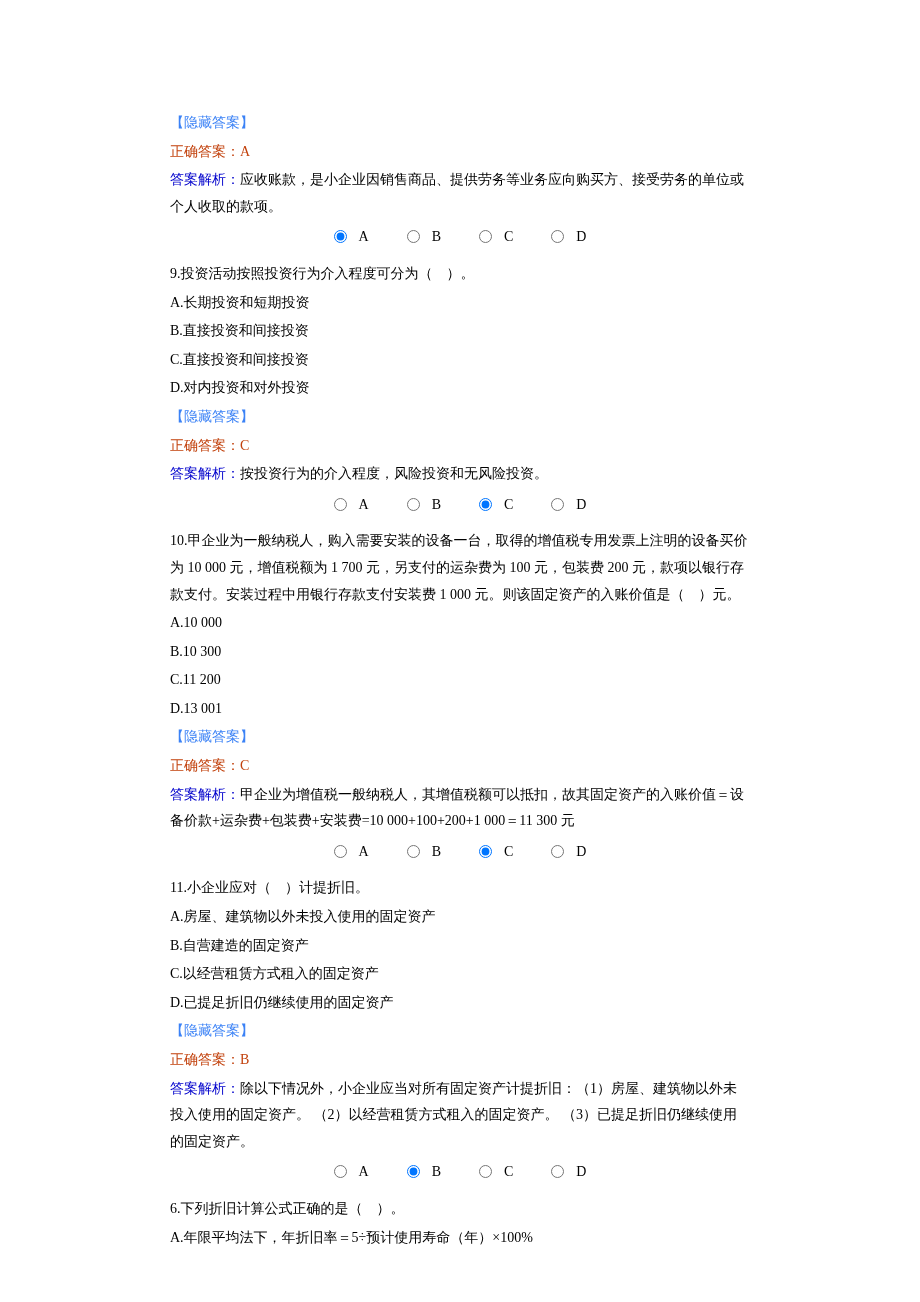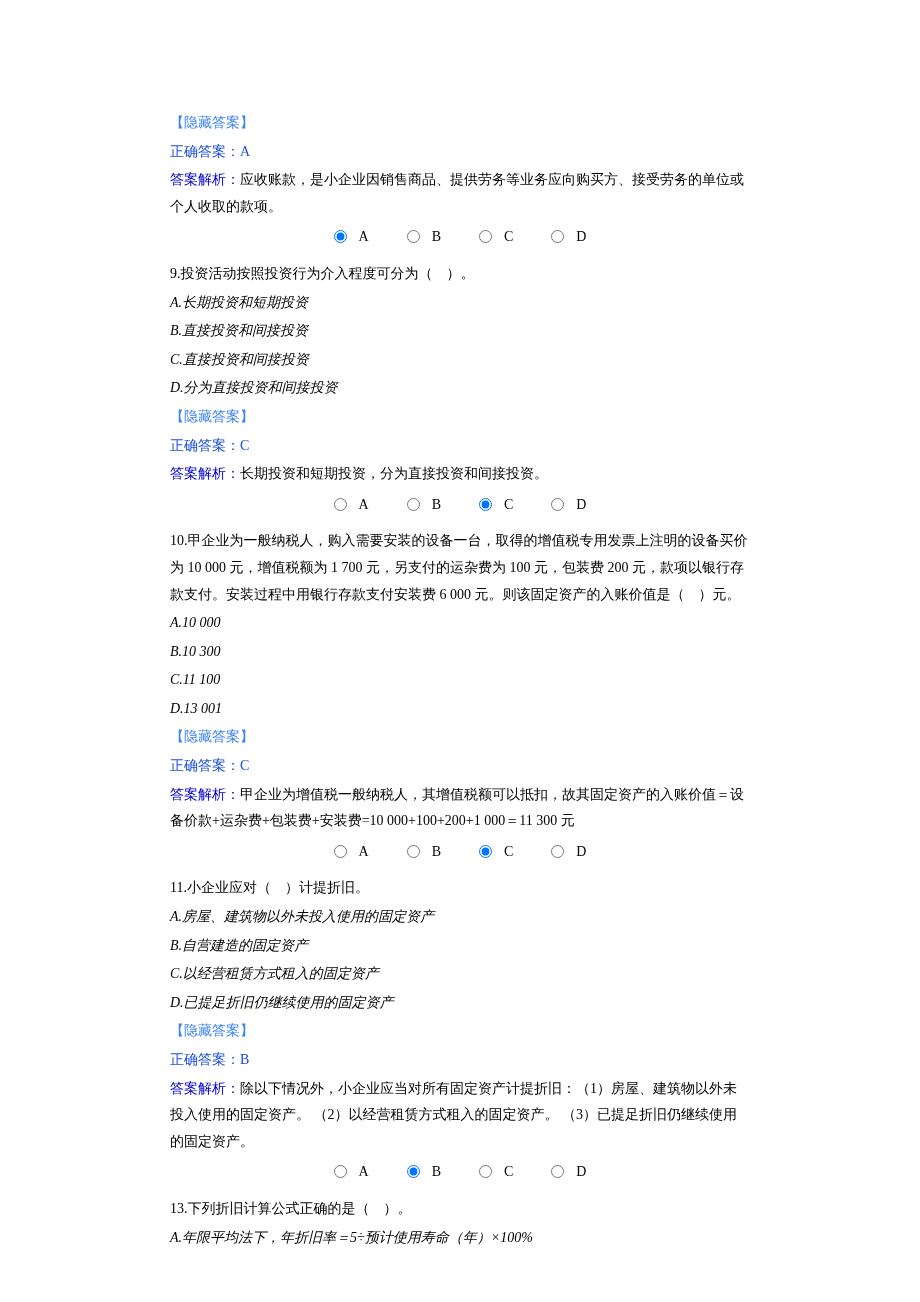--- a/index.html
+++ b/index.html
@@ -8,39 +8,39 @@
     line-height: 1.9;
     color: #000;
     background: #fff;
     margin: 0;
     padding: 110px 170px 50px 170px;
     width: 920px;
     box-sizing: border-box;
   }
   .block { margin-bottom: 2px; }
   .hide-answer { color: #3b82f6; }
-  .correct { color: #1d4ed8; text-align: right; }
+  .correct { color: #c2410c; text-align: right; }
   .analysis-label { color: #0000cc; margin-top: 44px; }
   .analysis-text { color: #000; }
   .radio-row {
     display: flex;
     justify-content: center;
     gap: 38px;
     margin: 4px 0 10px 0;
     align-items: center;
   }
   .radio-item {
     display: flex;
     align-items: center;
     gap: 12px;
     font-size: 14px;
   }
   .radio-item input { margin: 0; transform: translateY(-1px); }
   .q-text { color: #000; }
-  .option { color: #000; font-style: italic; }
+  .option { color: #000; }
 </style>
 </head>
 <body>
 
 <div class="block hide-answer">【隐藏答案】</div>
 <div class="block">
   <span class="correct">正确答案：</span><span class="correct">A</span>
 </div>
 <div class="block">
   <span class="analysis-label">答案解析：</span><span class="analysis-text">应收账款，是小企业因销售商品、提供劳务等业务应向购买方、接受劳务的单位或个人收取的款项。</span>
@@ -61,51 +61,51 @@
   <label class="radio-item">
       <input type="radio" name="r8" style=""> 
       <span>D</span>
     </label>
 </div>
 
 <div class="block q-text">9.投资活动按照投资行为介入程度可分为（　）。</div>
 <div class="block option">A.长期投资和短期投资</div>
 <div class="block option">B.直接投资和间接投资</div>
 <div class="block option">C.直接投资和间接投资</div>
-<div class="block option">D.分为直接投资和间接投资</div>
+<div class="block option">D.对内投资和对外投资</div>
 <div class="block hide-answer">【隐藏答案】</div>
 <div class="block">
   <span class="correct">正确答案：</span><span class="correct">C</span>
 </div>
 <div class="block">
-  <span class="analysis-label">答案解析：</span><span class="analysis-text">长期投资和短期投资，分为直接投资和间接投资。</span>
+  <span class="analysis-label">答案解析：</span><span class="analysis-text">按投资行为的介入程度，风险投资和无风险投资。</span>
 </div>
 <div class="radio-row">
   <label class="radio-item">
       <input type="radio" name="r9" style=""> 
       <span>A</span>
     </label>
   <label class="radio-item">
       <input type="radio" name="r9" style=""> 
       <span>B</span>
     </label>
   <label class="radio-item">
       <input type="radio" name="r9" checked="" style=""> 
       <span>C</span>
     </label>
   <label class="radio-item">
       <input type="radio" name="r9" style=""> 
       <span>D</span>
     </label>
 </div>
 
-<div class="block q-text">10.甲企业为一般纳税人，购入需要安装的设备一台，取得的增值税专用发票上注明的设备买价为 10 000 元，增值税额为 1 700 元，另支付的运杂费为 100 元，包装费 200 元，款项以银行存款支付。安装过程中用银行存款支付安装费 6 000 元。则该固定资产的入账价值是（　）元。</div>
+<div class="block q-text">10.甲企业为一般纳税人，购入需要安装的设备一台，取得的增值税专用发票上注明的设备买价为 10 000 元，增值税额为 1 700 元，另支付的运杂费为 100 元，包装费 200 元，款项以银行存款支付。安装过程中用银行存款支付安装费 1 000 元。则该固定资产的入账价值是（　）元。</div>
 <div class="block option">A.10 000</div>
 <div class="block option">B.10 300</div>
-<div class="block option">C.11 100</div>
+<div class="block option">C.11 200</div>
 <div class="block option">D.13 001</div>
 <div class="block hide-answer">【隐藏答案】</div>
 <div class="block">
   <span class="correct">正确答案：</span><span class="correct">C</span>
 </div>
 <div class="block">
   <span class="analysis-label">答案解析：</span><span class="analysis-text">甲企业为增值税一般纳税人，其增值税额可以抵扣，故其固定资产的入账价值＝设备价款+运杂费+包装费+安装费=10 000+100+200+1 000＝11 300 元</span>
 </div>
 <div class="radio-row">
   <label class="radio-item">
@@ -150,14 +150,14 @@
   <label class="radio-item">
       <input type="radio" name="r11" style=""> 
       <span>C</span>
     </label>
   <label class="radio-item">
       <input type="radio" name="r11" style=""> 
       <span>D</span>
     </label>
 </div>
 
-<div class="block q-text">13.下列折旧计算公式正确的是（　）。</div>
+<div class="block q-text">6.下列折旧计算公式正确的是（　）。</div>
 <div class="block option">A.年限平均法下，年折旧率＝5÷预计使用寿命（年）×100%</div>
 
 </body></html>

